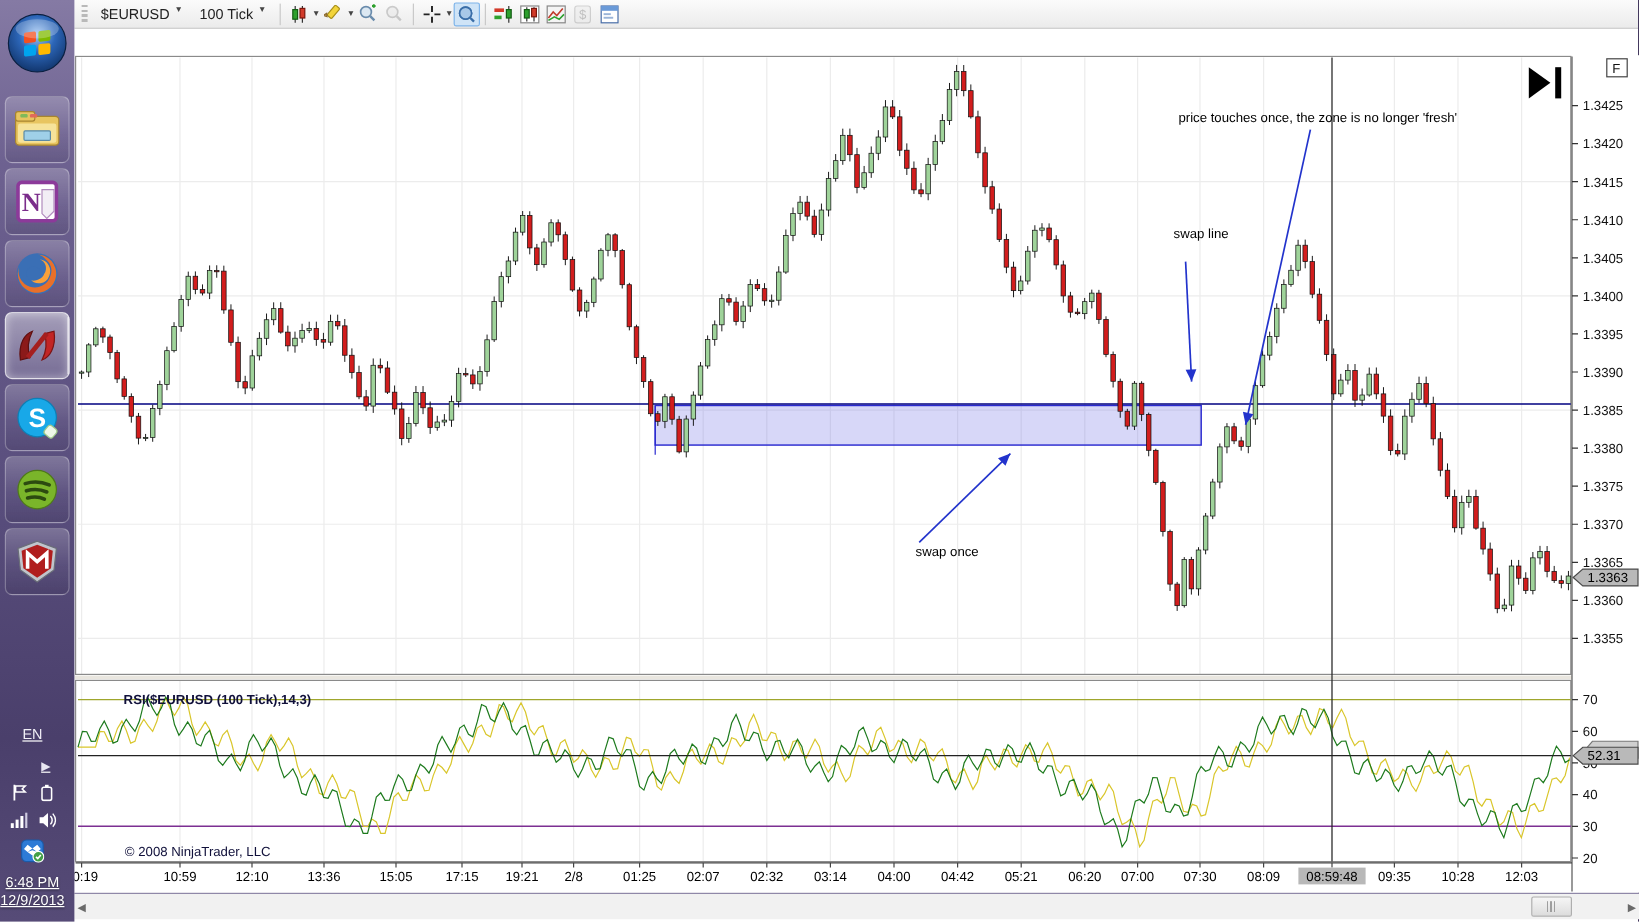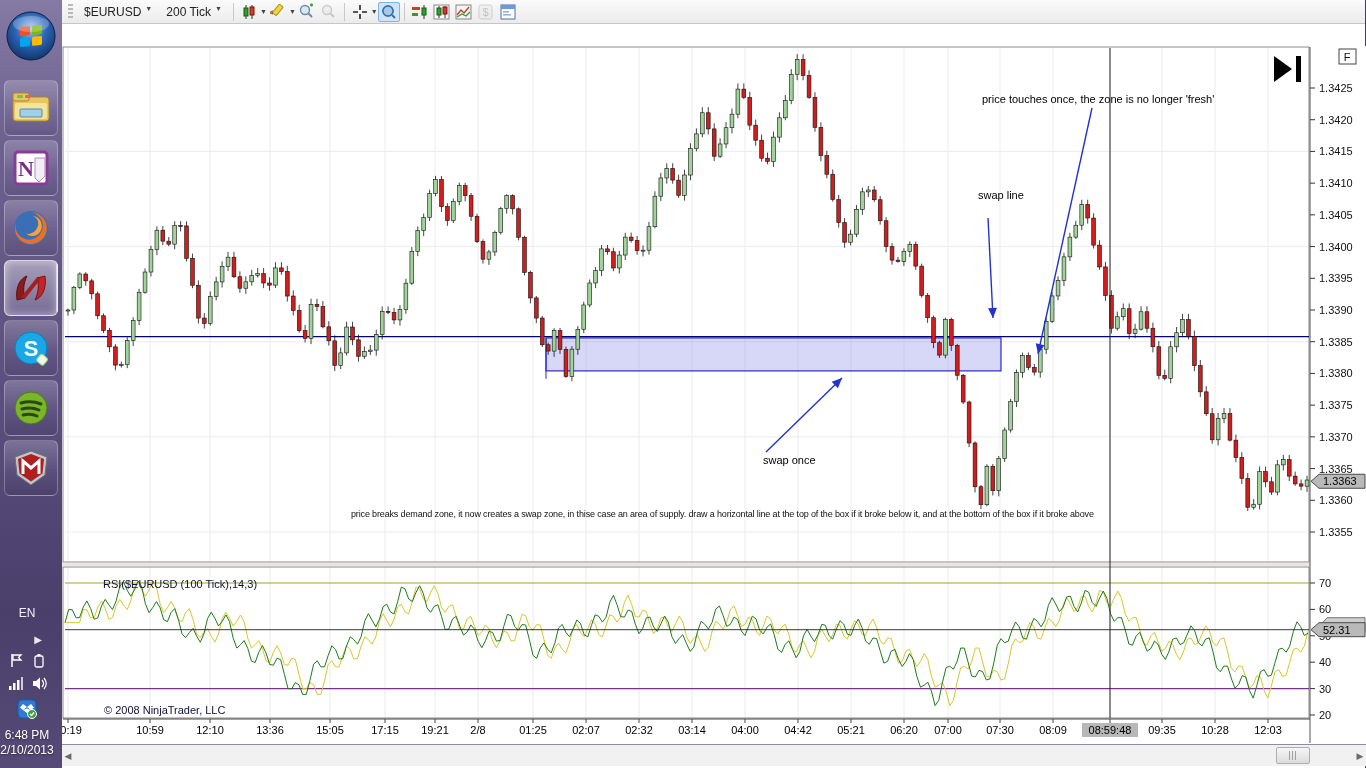--- a/index.html
+++ b/index.html
@@ -12,21 +12,21 @@
     z-index:5;}
   .tb-btn{width:54px;height:56px;margin:4px auto 2px auto;border-radius:6px;
     border:1px solid rgba(255,255,255,.28);
     background:linear-gradient(180deg,rgba(255,255,255,.22),rgba(255,255,255,.04) 55%,rgba(0,0,0,.08));
     display:flex;align-items:center;justify-content:center;position:relative;cursor:pointer;}
   .tb-btn.active{background:linear-gradient(180deg,rgba(255,255,255,.42),rgba(255,255,255,.14));
     border-color:rgba(255,255,255,.7);box-shadow:inset 0 0 8px rgba(255,255,255,.5);}
   .tb-btn.active:after{content:"";position:absolute;right:-1px;top:3px;bottom:3px;width:2px;
     background:rgba(255,255,255,.55);border-radius:1px;}
   .startorb{width:58px;height:60px;margin:6px auto 14px auto;display:flex;align-items:center;justify-content:center;cursor:pointer;}
-  .tray{position:absolute;left:0;bottom:0;width:54px;color:#fff;text-align:center;}
+  .tray{position:absolute;left:0;bottom:0;width:54px;color:#fff;text-align:center;text-decoration:underline;}
   .tray .lang{font-size:12px;color:#f0eef6;margin-bottom:14px;}
   .tray .expander{font-size:10px;color:#e8e6f2;text-align:right;padding-right:12px;margin-bottom:8px;cursor:pointer;}
   .tray .irow{display:flex;justify-content:center;gap:9px;margin-bottom:9px;}
   .tray .clock{font-size:12px;color:#fff;line-height:15px;margin-top:2px;padding-bottom:10px;
     text-shadow:0 1px 2px rgba(0,0,0,.5);}
 
   
   .window{position:absolute;left:62px;top:0;width:1304px;height:768px;background:#fff;
     border-right:1px solid #44395e;}
   .titlebar{height:22px;background:linear-gradient(180deg,#938aae 0%,#857b9f 45%,#6f6590 100%);
@@ -65,21 +65,21 @@
   .icon-caret{display:flex;align-items:center;cursor:pointer;}
 
   
   .chart-wrap{position:absolute;left:62px;top:46px;width:1304px;height:698px;background:#fff;}
   .chart-wrap svg{position:absolute;left:0;top:0;}
   .overlay-note{position:absolute;font-size:11px;color:#000;white-space:nowrap;z-index:3;padding-left:37px;}
   .note-fresh{left:883px;top:47px;}
   .note-swapline{left:879px;top:143px;}
   .note-swapzone{left:664px;top:408px;}
   .note-desc{left:252px;top:463px;font-size:9px;letter-spacing:-0.15px;color:#111;}
-  .note-rsi{left:4px;top:532px;color:#10103a;}
+  .note-rsi{left:4px;top:532px;color:#10103a;font-weight:bold;}
   .note-copy{left:5px;top:658px;color:#10103a;}
 
   
   .hscroll{position:absolute;left:62px;top:744px;width:1304px;height:22px;background:#f1f1f1;
     border-top:1px solid #8f88a8;display:flex;align-items:center;}
   .sb-arrow{width:12px;height:20px;display:flex;align-items:center;justify-content:center;
     color:#6a6a6a;font-size:9px;cursor:pointer;flex:0 0 auto;}
   .sb-track{position:relative;flex:1;height:20px;}
   .sb-thumb{position:absolute;right:44px;top:1px;width:34px;height:17px;border:1px solid #aeaeae;border-radius:2px;
     background:linear-gradient(180deg,#f6f6f6,#dcdcdc);display:flex;align-items:center;justify-content:center;cursor:grab;}
@@ -198,36 +198,36 @@
     <div class="irow">
       <svg width="20" height="20" viewBox="0 0 20 20">
         <rect x="1" y="1" width="18" height="18" rx="4" fill="#2e7bd6" stroke="#1b5aa8"></rect>
         <path d="M6 5 L10 8 L6 11 L3 8.5 Z M14 5 L10 8 L14 11 L17 8.5 Z M6 11 L10 14 L14 11 L10 9.5 Z" fill="#fff"></path>
         <circle cx="15" cy="15" r="4.5" fill="#43a047" stroke="#fff"></circle>
         <path d="M13 15 l1.5 1.5 L17 13.5" stroke="#fff" stroke-width="1.4" fill="none"></path>
       </svg>
     </div>
     <div class="clock">
       <div>6:48 PM</div>
-      <div>2/10/2013</div>
+      <div>12/9/2013</div>
     </div>
   </div>
 </div>
 
 <div class="window">
 
 
   <div class="toolbar">
     <div class="grip"></div>
     <div class="tbar-dd">
       <span>$EURUSD</span>
       <span class="caret">▼</span>
     </div>
     <div class="tbar-dd">
-      <span>200 Tick</span>
+      <span>100 Tick</span>
       <span class="caret">▼</span>
     </div>
     <div class="sep"></div>
 
     <div class="icon-caret">
       <span class="ibtn">
           <svg width="16" height="16" viewBox="0 0 16 16">
         <line x1="5" y1="1" x2="5" y2="15" stroke="#333"></line>
             <rect x="3" y="4" width="4" height="8" fill="#2da02d" stroke="#135c13"></rect>
         <line x1="11" y1="1" x2="11" y2="15" stroke="#333"></line>
@@ -915,21 +915,20 @@
         <line x1="926" y1="172" x2="931" y2="272" stroke="#2233cc" stroke-width="1.4"></line>
         <polygon points="931,272 926.0186588887462,262.1925415762628 934.9781964250393,261.7445646994482" fill="#2233cc"></polygon>
         <line x1="1030" y1="62" x2="976" y2="308" stroke="#2233cc" stroke-width="1.4"></line>
         <polygon points="976,308 973.7724473512272,297.2279059975813 982.5345571009202,299.15129594263584" fill="#2233cc"></polygon>
         <line x1="704" y1="406" x2="780" y2="332" stroke="#2233cc" stroke-width="1.4"></line>
         <polygon points="780,332 775.9328443456158,342.2204816365478 769.6747134603444,335.7932120787016" fill="#2233cc"></polygon>
       </svg>
     <div class="overlay-note note-fresh">price touches once, the zone is no longer 'fresh'</div>
     <div class="overlay-note note-swapline">swap line</div>
     <div class="overlay-note note-swapzone">swap once</div>
-    <div class="overlay-note note-desc">price breaks  demand zone, it now creates a swap zone, in thise case an area of supply. draw a horizontal line at the top of the box if it broke below it, and at the bottom of the box if it broke above</div>
     <div class="overlay-note note-rsi">RSI($EURUSD (100 Tick),14,3)</div>
     <div class="overlay-note note-copy">© 2008 NinjaTrader, LLC</div>
   </div>
 
   <div class="hscroll" style="left:0;">
     <div class="sb-arrow">◀</div>
     <div class="sb-track">
       <div class="sb-thumb">
           <div class="sb-grip"></div>
         </div>

